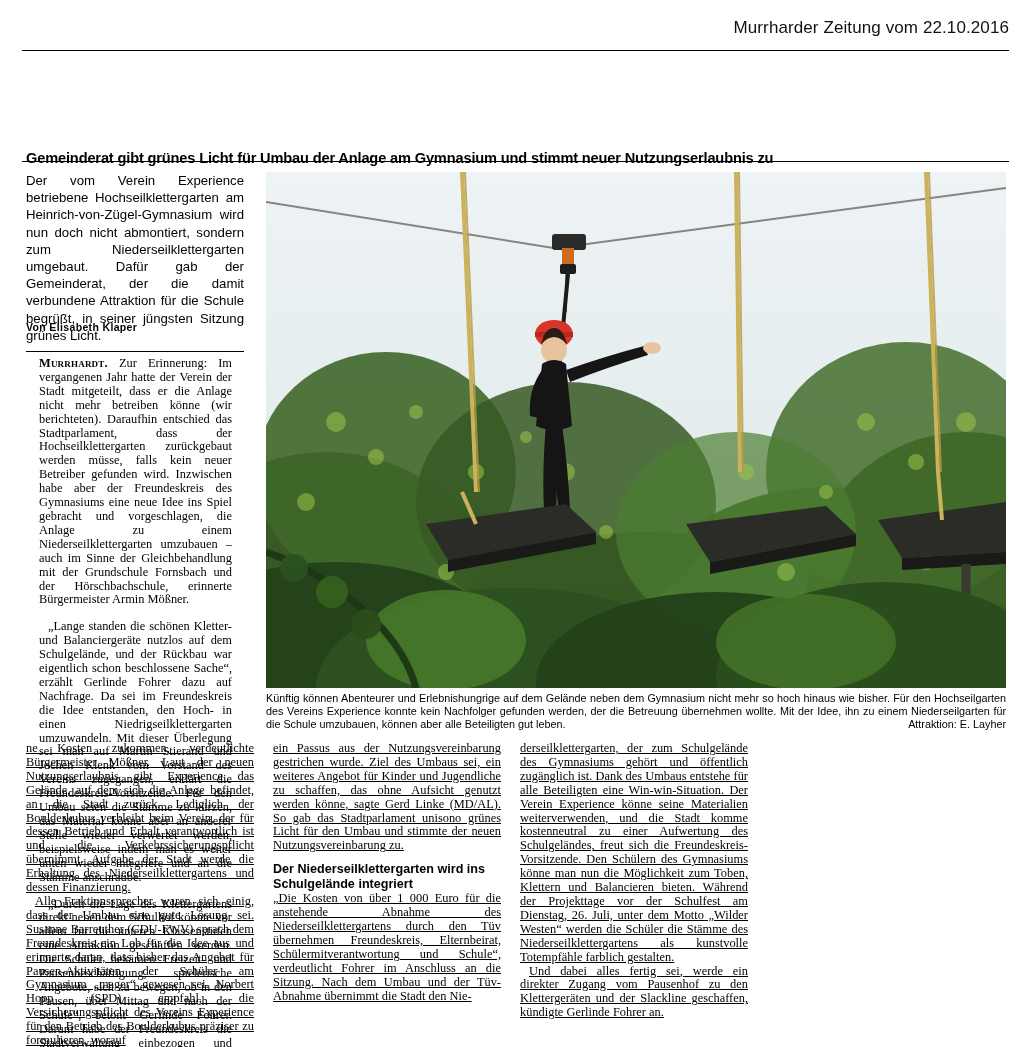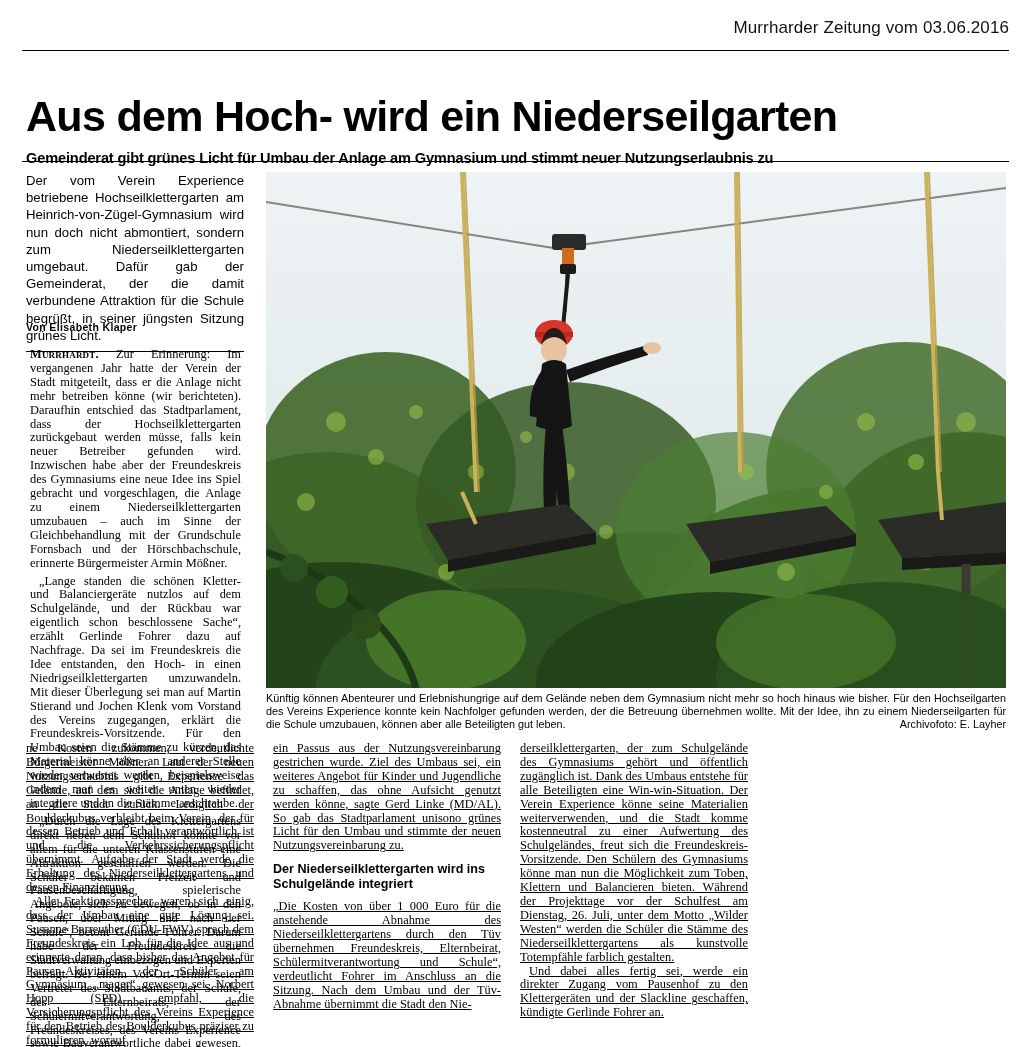--- a/index.html
+++ b/index.html
@@ -107,21 +107,21 @@
     text-align: justify;
     hyphens: auto;
     color: #000;
   }
   .lead-body .dateline {
     font-variant: small-caps;
     font-weight: bold;
     letter-spacing: 0.2px;
   }
   .lead-body p {
-    margin: 4px;
+    margin: 13px;
     text-indent: 9px;
   }
   .lead-body p.first { text-indent: 0; }
 
   
   .photo-wrap {
     position: absolute;
     top: 172px;
     left: 266px;
     width: 740px;
@@ -174,36 +174,35 @@
     margin: 0;
     text-indent: 9px;
     text-decoration: underline;
   }
   .col p.first { text-indent: 0; }
   .sub-subhead {
     font-family: "Liberation Sans", sans-serif;
     font-weight: bold;
     font-size: 12.6px;
     line-height: 15px;
-    margin: 9px 0 8px 0;
+    margin: 9px 0 0 0;
     text-align: left;
   }
 
   
   svg.photo { display:block; }
 </style>
 </head>
 <body>
 
 <div class="page">
 
-  <div class="source-line">Murrharder Zeitung vom 03.06.2016</div>
+  <div class="source-line">Murrharder Zeitung vom 22.10.2016</div>
   <div class="hr-top"></div>
 
-  <h1 class="headline">Aus dem Hoch- wird ein Niederseilgarten</h1>
   <div class="subhead">Gemeinderat gibt grünes Licht für Umbau der Anlage am Gymnasium und stimmt neuer Nutzungserlaubnis zu</div>
   <div class="hr-sub"></div>
 
   <div class="lead">Der vom Verein Experience betriebene Hochseilklettergarten am Heinrich-von-Zügel-Gymnasium wird nun doch nicht abmontiert, sondern zum Niederseilklettergarten umgebaut. Dafür gab der Gemeinderat, der die damit verbundene Attraktion für die Schule begrüßt, in seiner jüngsten Sitzung grünes Licht.</div>
   <div class="byline">Von Elisabeth Klaper</div>
 
   <div class="lead-body">
     <p class="first"><span class="dateline">Murrhardt.</span> <span>Zur Erinnerung: Im vergangenen Jahr hatte der Verein der Stadt mitgeteilt, dass er die Anlage nicht mehr betreiben könne (wir berichteten). Daraufhin entschied das Stadtparlament, dass der Hochseilklettergarten zurückgebaut werden müsse, falls kein neuer Betreiber gefunden wird. Inzwischen habe aber der Freundeskreis des Gymnasiums eine neue Idee ins Spiel gebracht und vorgeschlagen, die Anlage zu einem Niederseilklettergarten umzubauen – auch im Sinne der Gleichbehandlung mit der Grundschule Fornsbach und der Hörschbachschule, erinnerte Bürgermeister Armin Mößner.</span></p>
     <p>„Lange standen die schönen Kletter- und Balanciergeräte nutzlos auf dem Schulgelände, und der Rückbau war eigentlich schon beschlossene Sache“, erzählt Gerlinde Fohrer dazu auf Nachfrage. Da sei im Freundeskreis die Idee entstanden, den Hoch- in einen Niedrigseilklettergarten umzuwandeln. Mit dieser Überlegung sei man auf Martin Stierand und Jochen Klenk vom Vorstand des Vereins zugegangen, erklärt die Freundeskreis-Vorsitzende. Für den Umbau seien die Stämme zu kürzen, das Material könne aber an anderer Stelle wieder verwertet werden, beispielsweise indem man es weiter unten wieder integriere und an die Stämme anschraube.</p>
     <p>„Durch die Lage des Klettergartens direkt neben dem Schulhof könnte vor allem für die unteren Klassenstufen eine Attraktion geschaffen werden. Die Schüler bekämen Freizeit- und Pausenbeschäftigung, spielerische Angebote, sich zu bewegen, ob in den Pausen, über Mittag und nach der Schule“, betont Gerlinde Fohrer. Darum habe der Freundeskreis die Stadtverwaltung einbezogen und Experten befragt. Bei einem Vor-Ort-Termin seien Vertreter des Stadtbauamts, der Schule, des Elternbeirats, der Schülermitverantwortung, des Freundeskreises, des Vereins Experience sowie Bauverantwortliche dabei gewesen, dass die Umbau-Idee realisiert werden sollte.</p>
@@ -339,21 +338,21 @@
       <g opacity="0.95">
         <path d="M0 380 q60 20 110 70 q30 30 40 66" stroke="#1d3614" stroke-width="7" fill="none"></path>
         <circle cx="28" cy="396" r="14" fill="#2c5120"></circle>
         <circle cx="66" cy="420" r="16" fill="#35601f"></circle>
         <circle cx="100" cy="452" r="15" fill="#2a4d1a"></circle>
       </g>
     </svg>
   </div>
 
   <div class="photo-caption">Künftig können Abenteurer und Erlebnishungrige auf dem Gelände neben dem Gymnasium nicht mehr so hoch hinaus wie bisher. Für den Hochseilgarten des Vereins Experience konnte kein Nachfolger gefunden werden, der die Betreuung übernehmen wollte. Mit der Idee, ihn zu einem Niederseilgarten für die Schule umzubauen, können aber alle Beteiligten gut leben.</div>
-  <div class="photo-credit">Archivofoto: E. Layher</div>
+  <div class="photo-credit">Attraktion: E. Layher</div>
 
   <div class="cols">
     <div class="col">
       <p class="first">ne Kosten zukommen, verdeutlichte Bürgermeister Mößner. Laut der neuen Nutzungserlaubnis gibt Experience das Gelände, auf dem sich die Anlage befindet, an die Stadt zurück. Lediglich der Boulderkubus verbleibt beim Verein, der für dessen Betrieb und Erhalt verantwortlich ist und die Verkehrssicherungspflicht übernimmt. Aufgabe der Stadt werde die Erhaltung des Niederseilklettergartens und dessen Finanzierung.</p>
       <p>Alle Fraktionssprecher waren sich einig, dass der Umbau eine gute Lösung sei. Susanne Barreuther (CDU-FWV) sprach dem Freundeskreis ein Lob für die Idee aus und erinnerte daran, dass bisher das Angebot für Pausen-Aktivitäten der Schüler am Gymnasium „mager“ gewesen sei. Norbert Hopp (SPD) empfahl, die Versicherungspflicht des Vereins Experience für den Betrieb des Boulderkubus präziser zu formulieren, worauf</p>
     </div>
     <div class="col">
       <p class="first">ein Passus aus der Nutzungsvereinbarung gestrichen wurde. Ziel des Umbaus sei, ein weiteres Angebot für Kinder und Jugendliche zu schaffen, das ohne Aufsicht genutzt werden könne, sagte Gerd Linke (MD/AL). So gab das Stadtparlament unisono grünes Licht für den Umbau und stimmte der neuen Nutzungsvereinbarung zu.</p>
       <div class="sub-subhead">Der Niederseilklettergarten wird ins Schulgelände integriert</div>
       <p class="first">„Die Kosten von über 1 000 Euro für die anstehende Abnahme des Niederseilklettergartens durch den Tüv übernehmen Freundeskreis, Elternbeirat, Schülermitverantwortung und Schule“, verdeutlicht Fohrer im Anschluss an die Sitzung. Nach dem Umbau und der Tüv-Abnahme übernimmt die Stadt den Nie-</p>

